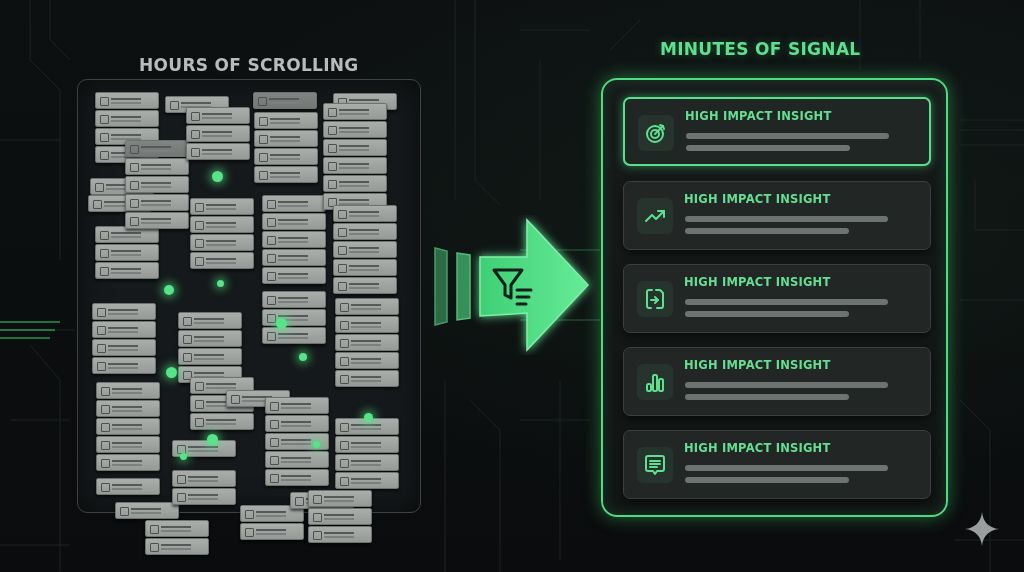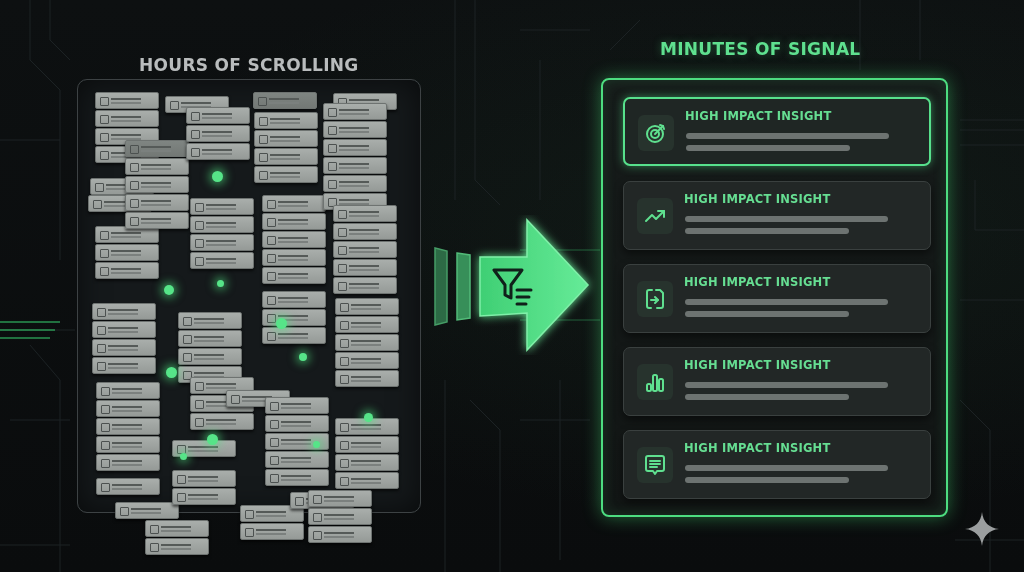--- a/index.html
+++ b/index.html
@@ -55,21 +55,21 @@
     box-shadow: 0 0 8px 3px rgba(80,230,130,0.55);
   }
 
   
   .arrow { position: absolute; z-index: 2; left: 430px; top: 215px; width: 170px; height: 140px; }
 
   
   .signal-panel {
     position: absolute; z-index: 2;
     left: 601px; top: 78px; width: 347px; height: 439px;
-    border: 2px solid #4ddc80; border-radius: 8px;
+    border: 2px solid #4ddc80; border-radius: 16px;
     background: linear-gradient(180deg, #161b1a 0%, #121615 100%);
     box-shadow: 0 0 18px rgba(70,220,120,0.45), inset 0 0 14px rgba(70,220,120,0.15);
   }
   .insight {
     position: absolute; left: 20px; width: 308px; height: 69px;
     border: 1px solid #3a403f; border-radius: 7px;
     background: #222726;
     box-shadow: 0 4px 8px rgba(0,0,0,0.5);
   }
   .insight.active {

